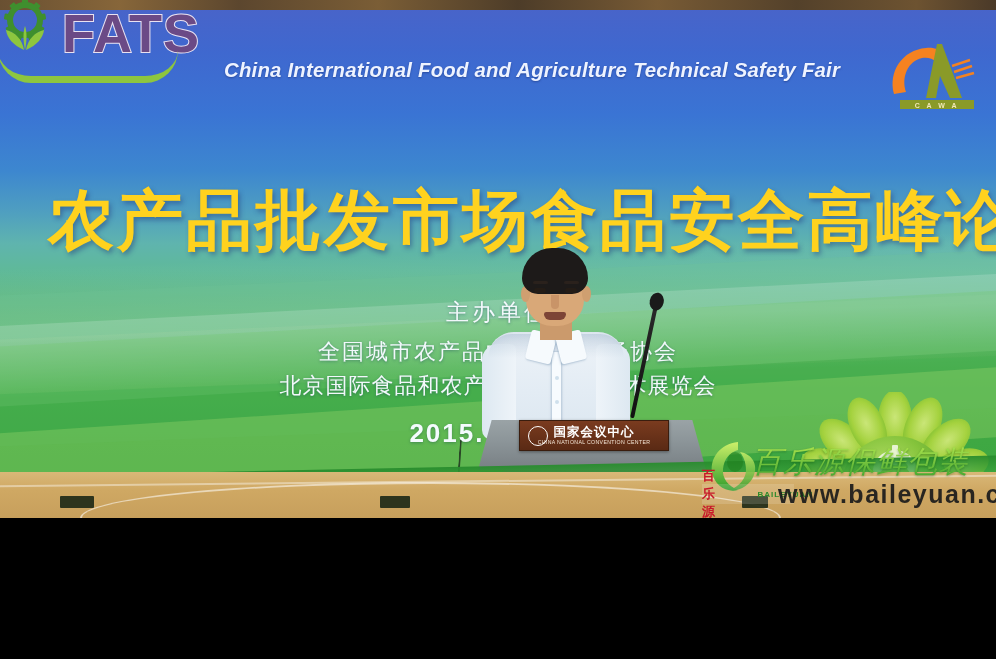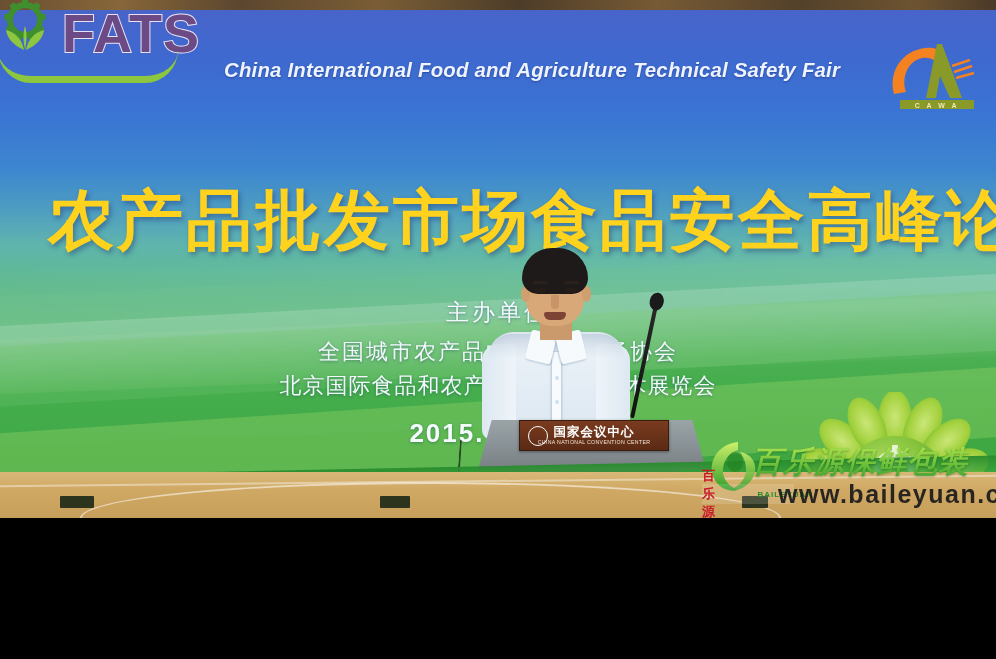--- a/index.html
+++ b/index.html
@@ -146,21 +146,21 @@
     display:flex;flex-direction:column;align-items:center;justify-content:center;
     box-shadow:0 1px 3px rgba(0,0,0,.4);}
   .sign .cn{color:#fff;font-size:12.5px;font-weight:bold;letter-spacing:1px;line-height:1.05;}
   .sign .en{color:#f3e5d6;font-size:5.2px;letter-spacing:.35px;line-height:1.2;white-space:nowrap;}
   .sign .mark{position:absolute;left:8px;top:5px;width:18px;height:18px;border:1.6px solid #fff;border-radius:50%;}
   .cable{position:absolute;left:455px;top:440px;width:3px;height:140px;
     border-left:2px solid #1c2a1c;border-radius:0 0 0 40px;transform:rotate(4deg);opacity:.8;}
 
   
   .wm{position:absolute;right:6px;bottom:6px;width:300px;height:72px;}
-  .wm-cn{position:absolute;left:62px;top:2px;font-size:30px;font-weight:bold;letter-spacing:1px;
+  .wm-cn{position:absolute;left:62px;top:2px;font-size:30px;font-weight:normal;letter-spacing:1px;
     background:linear-gradient(180deg,#b8ea50,#2f9c2a);-webkit-background-clip:text;background-clip:text;
     color:transparent;font-style:italic;white-space:nowrap;
     filter:drop-shadow(0 1px 1px rgba(0,60,0,.35));}
   .wm-url{position:absolute;left:88px;top:40px;font-size:25px;font-weight:bold;color:#1b1b1b;
     letter-spacing:1.5px;white-space:nowrap;opacity:.92;font-family:"Liberation Sans",sans-serif;}
   .wm-badge{position:absolute;left:12px;top:44px;width:92px;height:20px;
     background:rgba(255,255,255,.15);display:flex;align-items:center;}
   .wm-badge .b1{font-size:13px;font-weight:bold;color:#c8182a;letter-spacing:.5px;}
   .wm-badge .b2{font-size:8px;font-weight:bold;color:#2c8a2c;letter-spacing:1px;margin-left:2px;padding-left:40px;}
   .wm-leaf{position:absolute;left:14px;top:-2px;width:66px;height:60px;}

